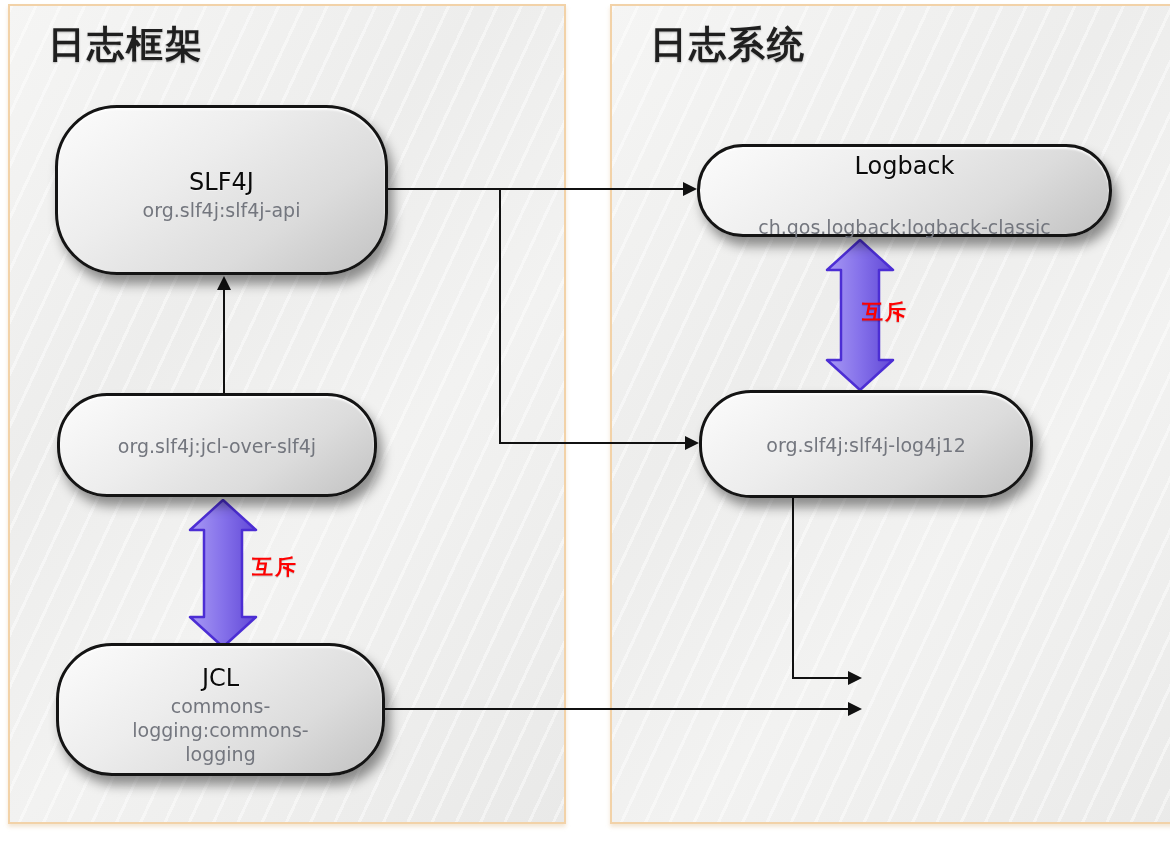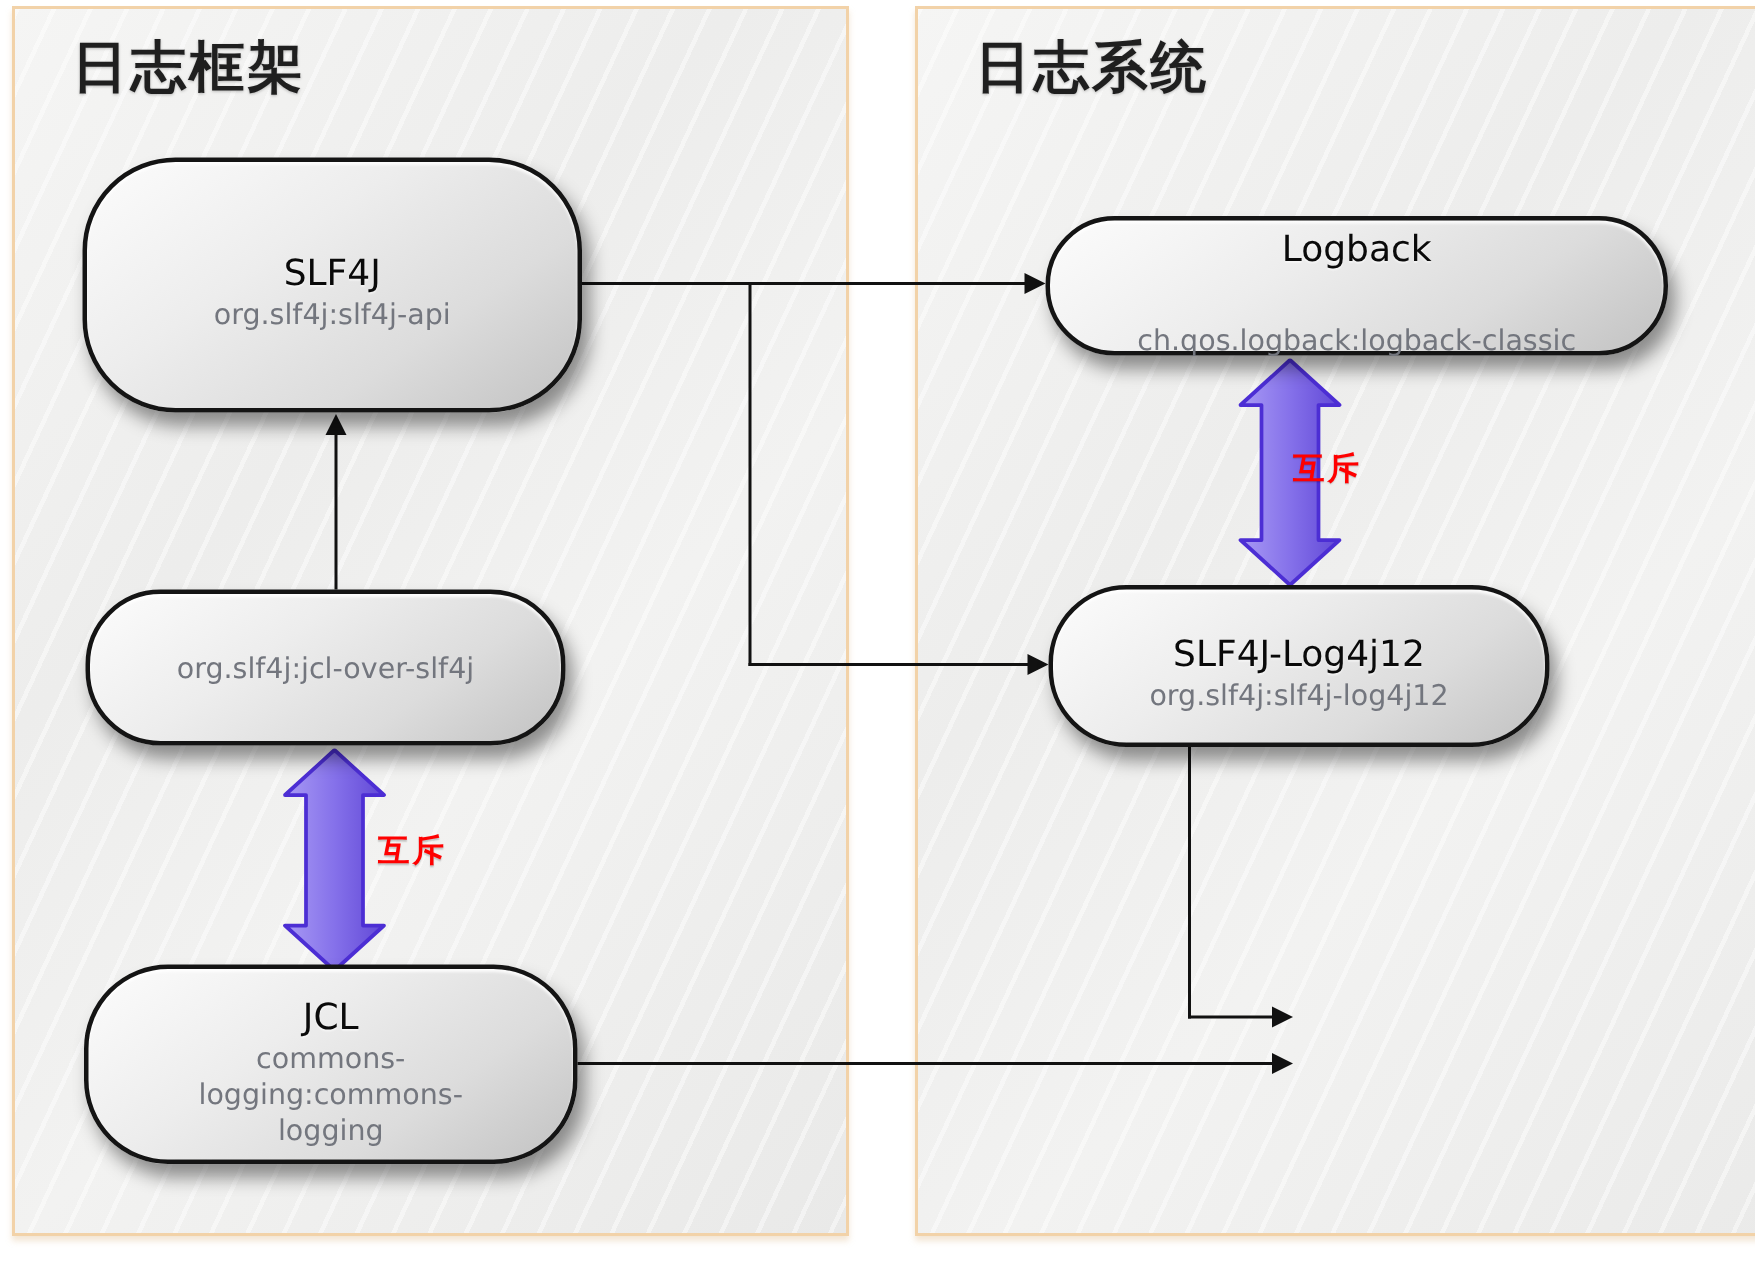--- a/index.html
+++ b/index.html
@@ -146,18 +146,17 @@
     <div class="node-title">JCL</div>
     <div class="node-sub">commons-logging:commons-logging</div>
   </div>
 
   <div class="node" id="node-logback">
     <div class="node-title">Logback</div>
     <div class="node-sub">ch.qos.logback:logback-classic</div>
   </div>
 
   <div class="node" id="node-slf4j-log4j12">
-    <div class="node-title">SLF4J-Log4j12</div>
     <div class="node-sub">org.slf4j:slf4j-log4j12</div>
   </div>
 
 
 </div>
 
 </body></html>

